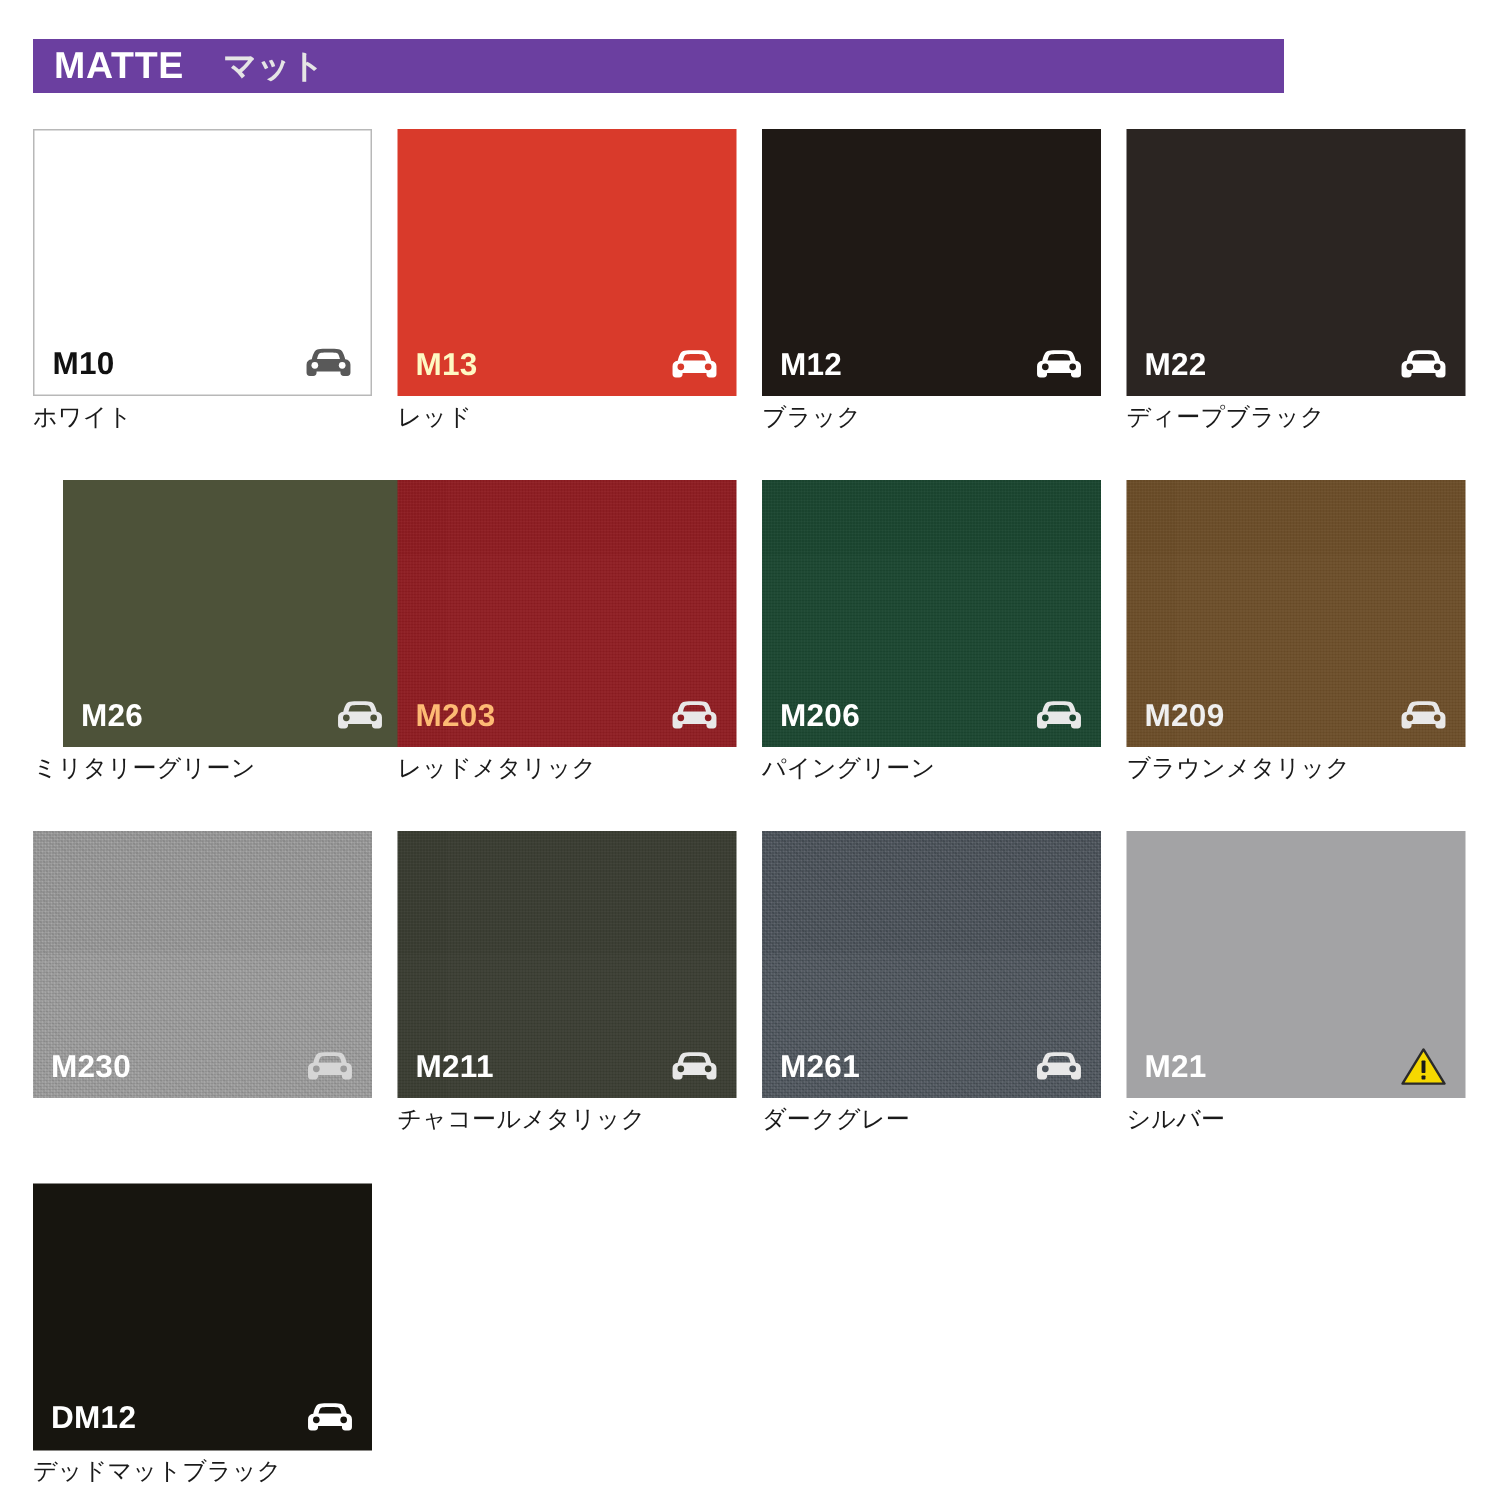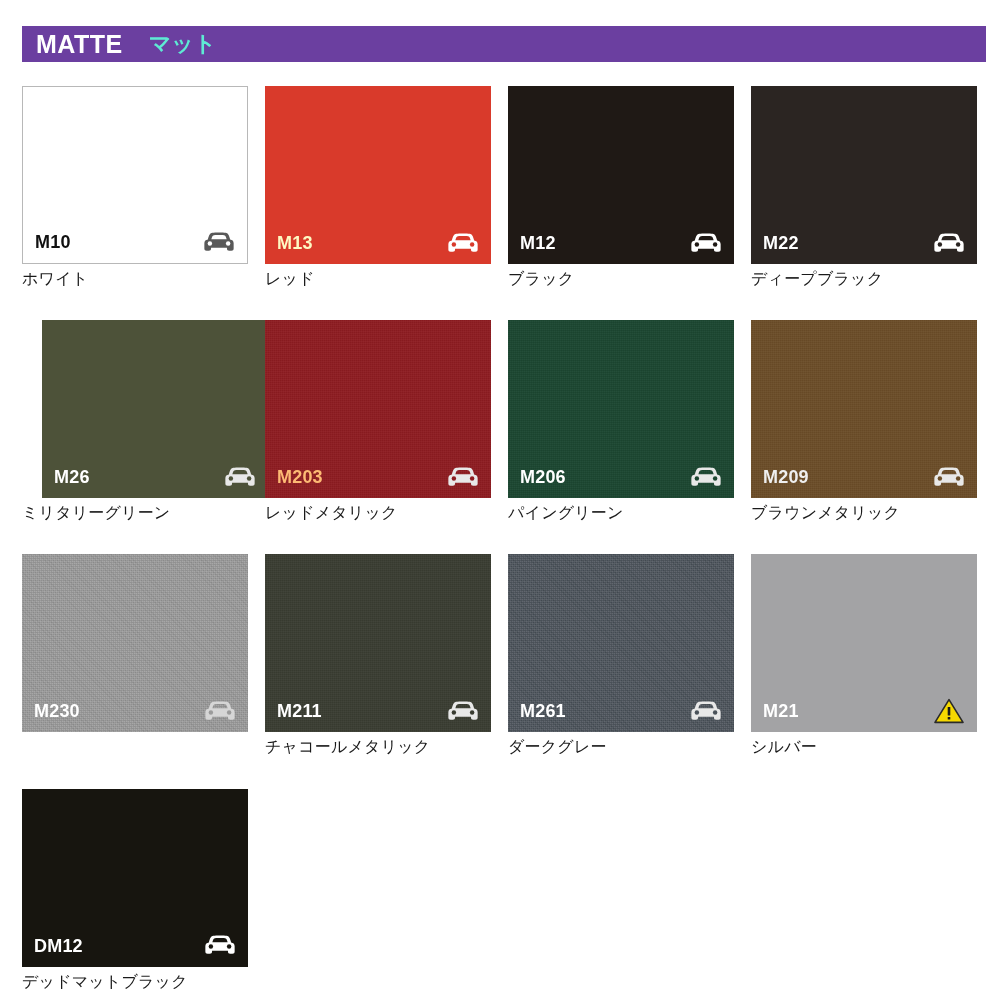--- a/index.html
+++ b/index.html
@@ -18,37 +18,37 @@
     position: relative;
     width: 1000px;
     height: 1000px;
   }
 
   
   .header-bar {
     position: absolute;
     left: 22px;
     top: 26px;
-    width: 964px;
+    width: 834px;
     height: 36px;
     background: #6b3fa0;
     display: flex;
     align-items: center;
     box-sizing: border-box;
     padding-left: 14px;
   }
   .header-title-en {
     color: #ffffff;
     font-size: 25px;
     font-weight: bold;
     letter-spacing: 0.5px;
     line-height: 1;
   }
   .header-title-jp {
-    color: #5eead4;
+    color: #e5e5e5;
     font-size: 22px;
     font-weight: bold;
     margin-left: 26px;
     line-height: 1;
   }
 
   
   .grid {
     position: absolute;
     left: 22px;
@@ -105,21 +105,21 @@
     bottom: 0;
     height: 42px;
     display: flex;
     align-items: center;
     justify-content: space-between;
     padding: 0 12px 0 12px;
     box-sizing: border-box;
   }
 
   .code {
-    font-size: 18px;
+    font-size: 21px;
     font-weight: bold;
     line-height: 1;
     letter-spacing: 0.2px;
     position: relative;
     z-index: 2;
   }
 
   .icon-slot {
     position: relative;
     z-index: 2;

